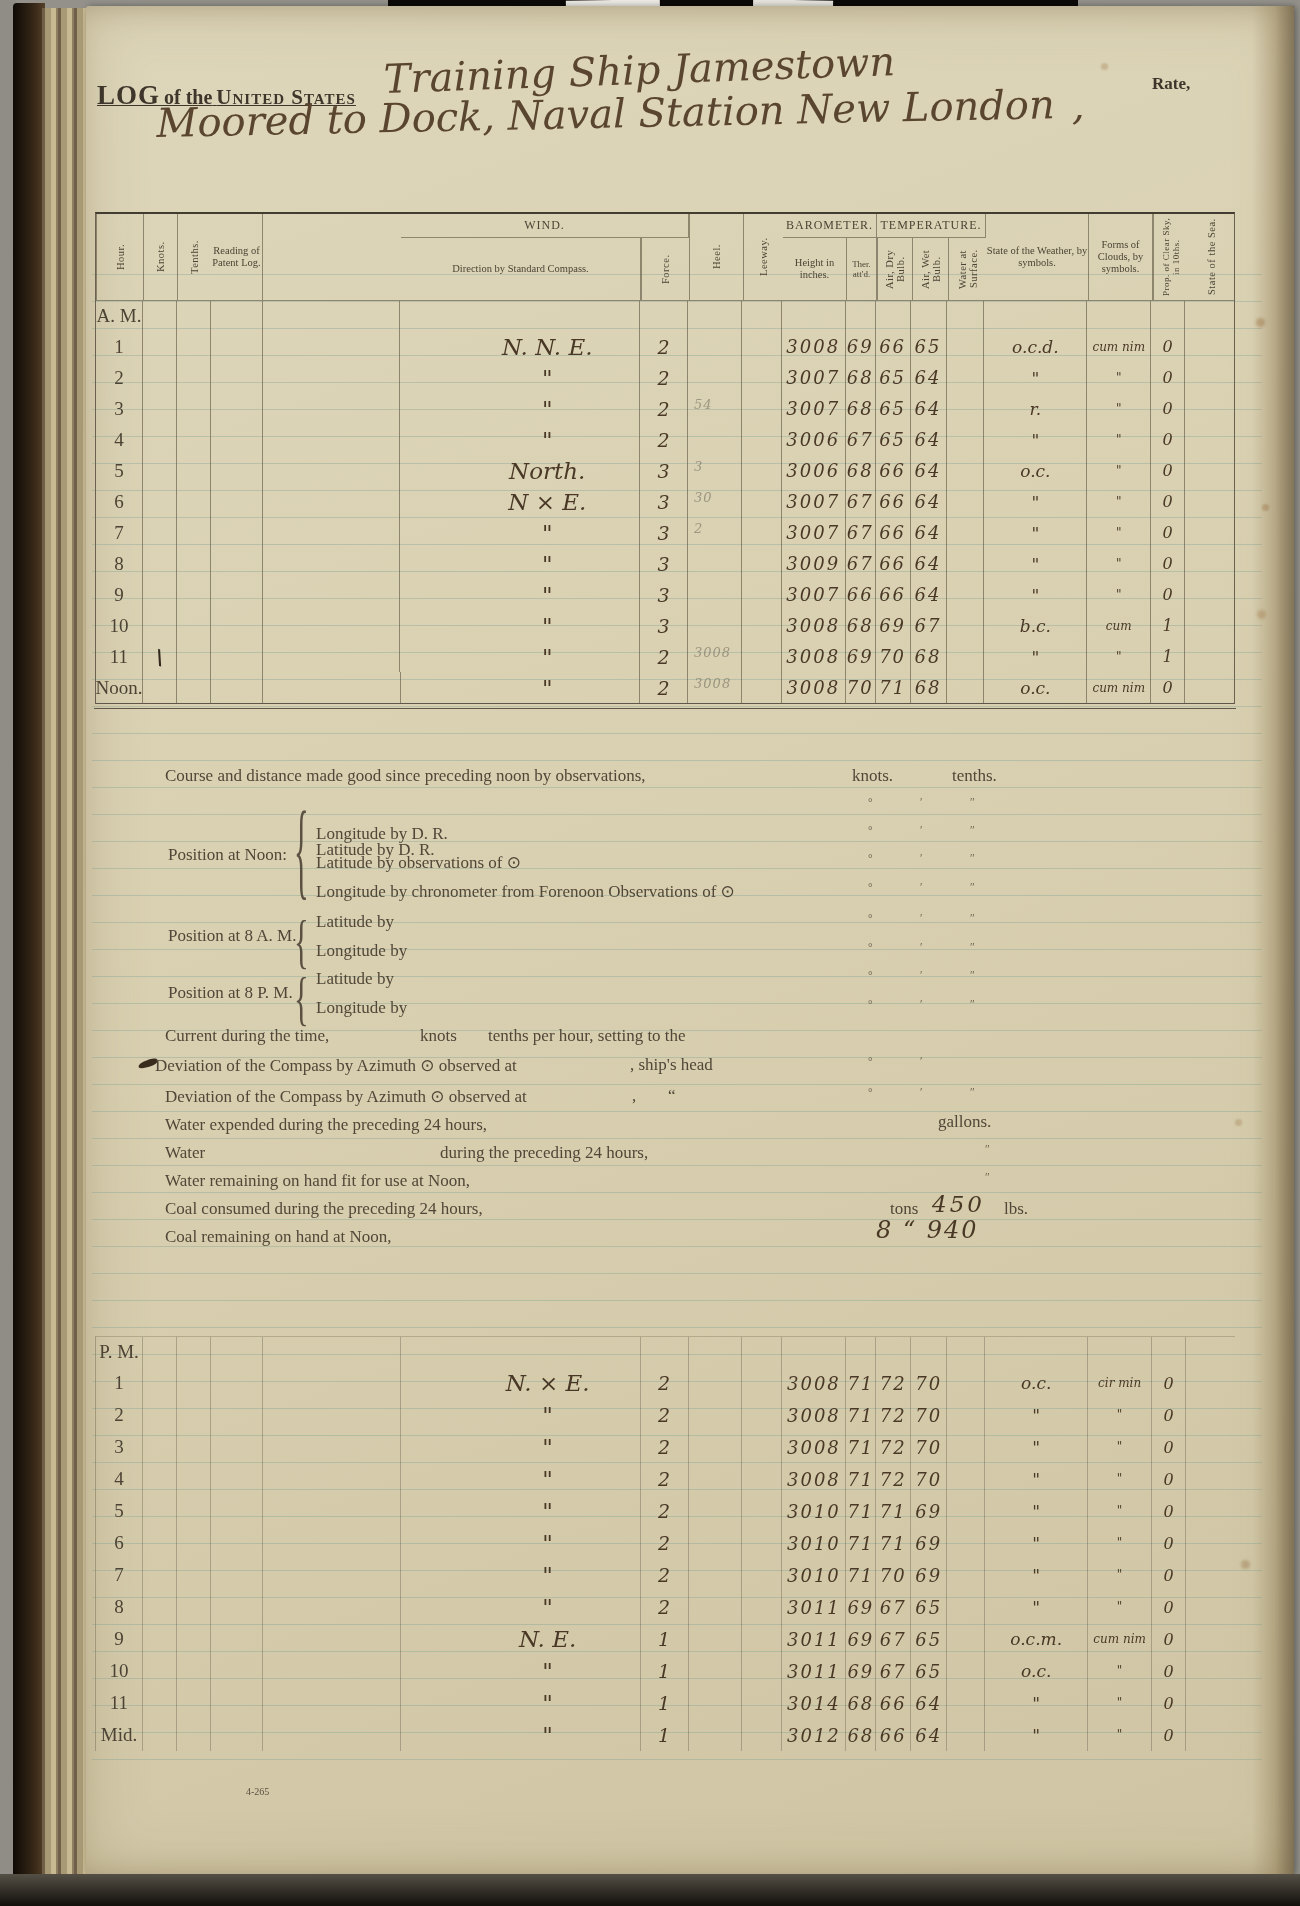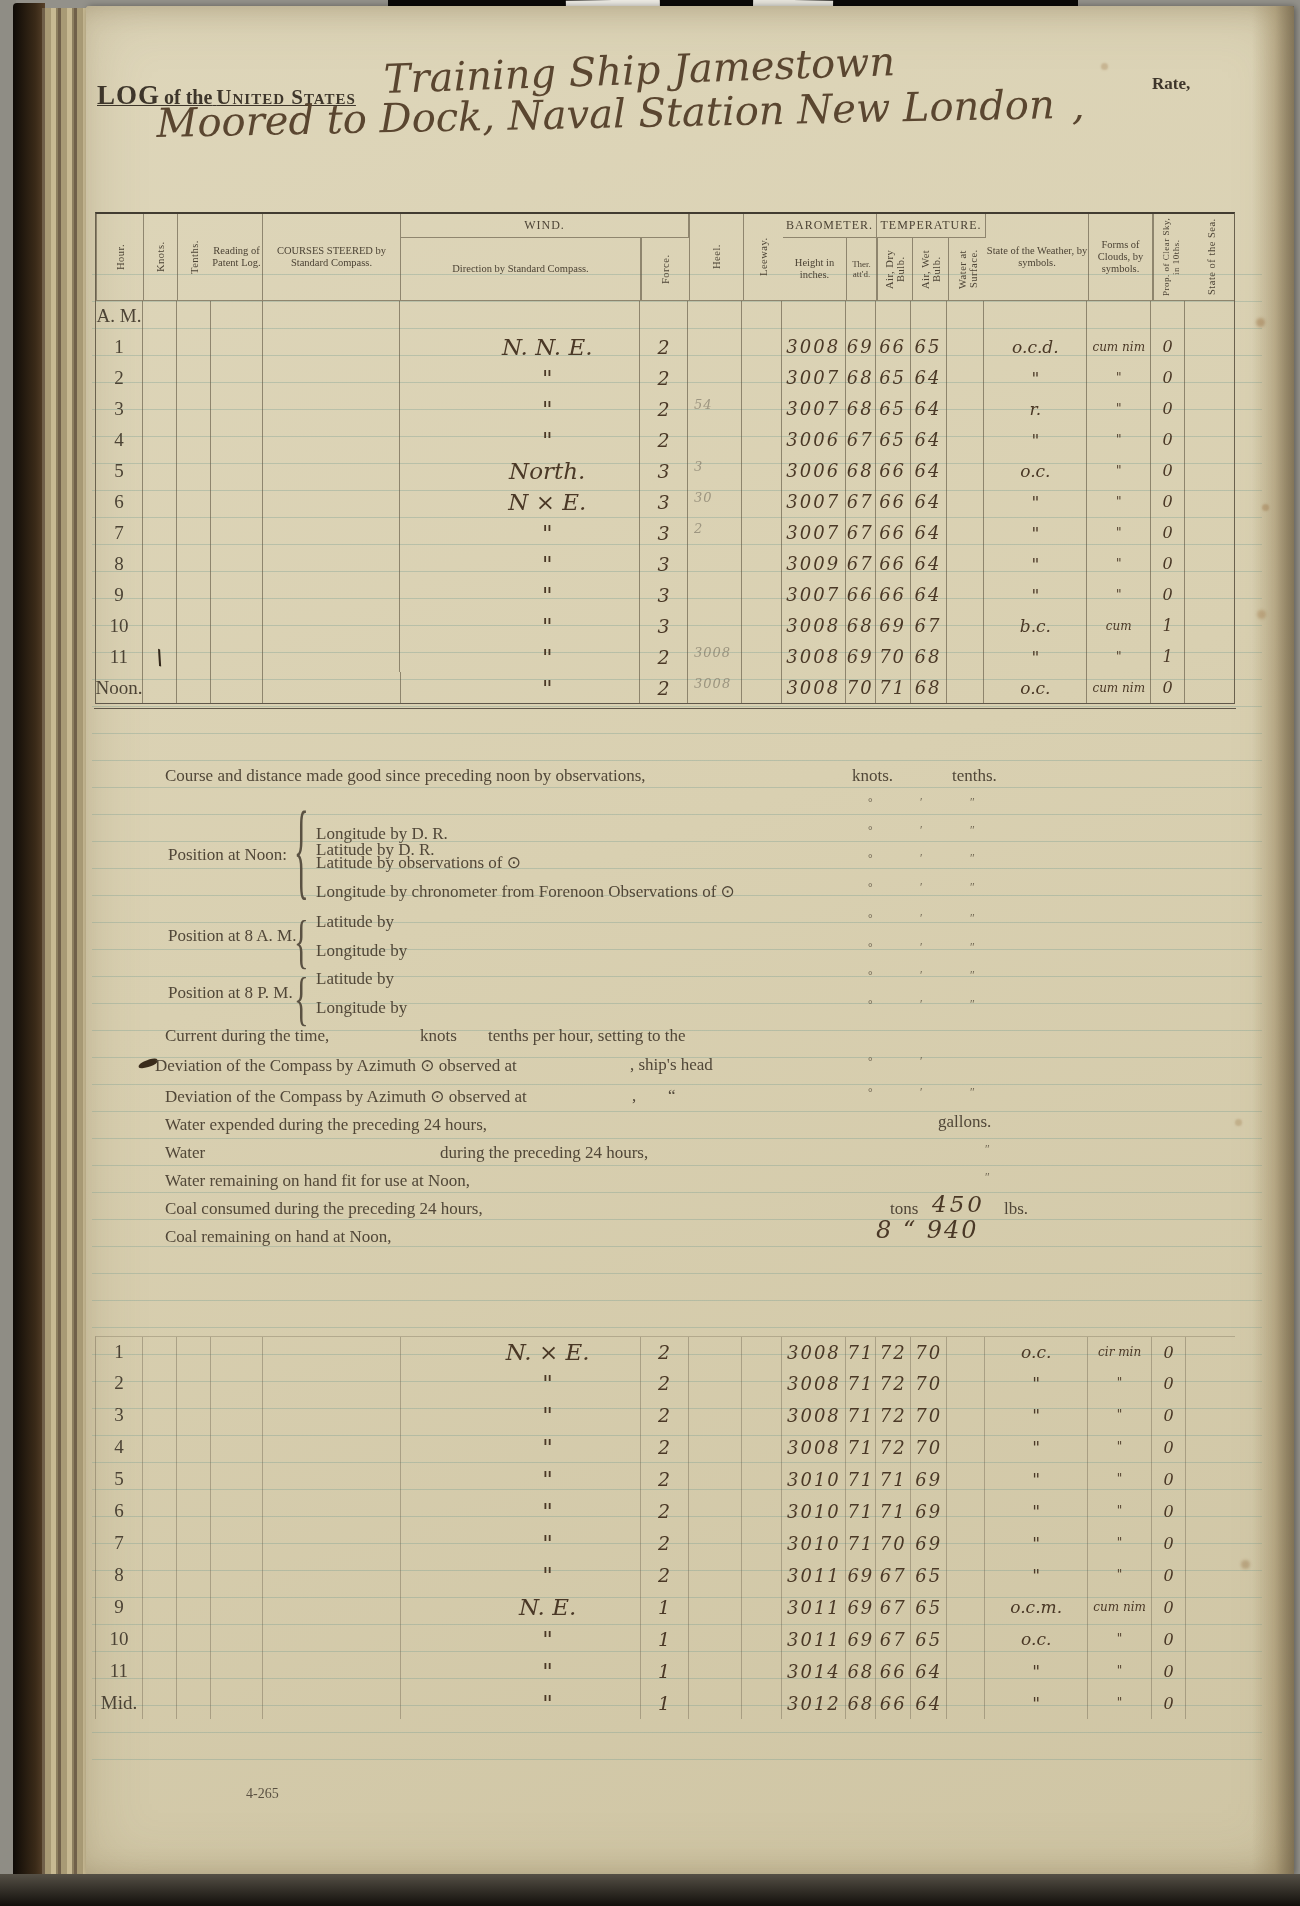--- a/index.html
+++ b/index.html
@@ -79,21 +79,21 @@
   .slash{font-family:"DejaVu Serif",serif;font-weight:bold;font-size:20px;color:#33281b;transform:rotate(14deg);}
 
   .logtable.pm{top:1336px;border-left:1px solid var(--tline-faint);border-top:1px solid rgba(100,90,70,.3);}
 
   
   .mline{position:absolute;font-size:17px;color:#514738;white-space:nowrap;}
   .brace{position:absolute;font-size:34px;color:#5a5142;transform-origin:left top;font-family:"Liberation Serif",serif;}
   .dms{position:absolute;font-size:11.5px;color:rgba(86,76,60,.8);}
   .hwv{position:absolute;font-family:"DejaVu Serif",serif;font-style:italic;color:var(--hand);white-space:nowrap;}
   .ink-blot{position:absolute;left:138px;top:1060px;width:20px;height:7px;background:#3a2c1c;border-radius:60% 40% 50% 50%;transform:rotate(-18deg);}
-  .formnum{position:absolute;left:246px;top:1786px;font-size:14px;color:#5a5142;}
+  .formnum{position:absolute;left:246px;top:1786px;font-size:10px;color:#5a5142;}
 </style>
 </head>
 <body>
 
 <div id="stage">
 
   <div class="strip-top-black"></div>
   <div class="tab1"></div>
   <div class="tab2"></div>
   <div class="left-gutter"></div>
@@ -114,21 +114,20 @@
   <div class="script1 hw">Training Ship Jamestown</div>
   <div class="script-comma hw">,</div>
   <div class="script2 hw">Moored to Dock, Naval Station New London</div>
 
   <div class="logtable am">
     <div class="thead">
       <div class="hc h-full vert" style="left:0;width:47px">Hour.</div>
       <div class="hc h-full vert" style="left:47px;width:34px">Knots.</div>
       <div class="hc h-full vert" style="left:81px;width:34px">Tenths.</div>
       <div class="hc h-full small" style="left:115px;width:52px">Reading of Patent Log.</div>
-      <div class="hc h-full small" style="left:167px;width:138px">COURSES STEERED by Standard Compass.</div>
       <div class="hc band" style="left:305px;width:288px">WIND.</div>
       <div class="hc sub small" style="left:305px;width:240px">Direction by Standard Compass.</div>
       <div class="hc sub vert" style="left:545px;width:48px">Force.</div>
       <div class="hc h-full vert" style="left:593px;width:54px">Heel.</div>
       <div class="hc h-full vert" style="left:647px;width:40px">Leeway.</div>
       <div class="hc band" style="left:687px;width:94px">BAROMETER.</div>
       <div class="hc sub small" style="left:687px;width:64px">Height in inches.</div>
       <div class="hc sub tiny" style="left:751px;width:30px">Ther. att'd.</div>
       <div class="hc band" style="left:781px;width:109px">TEMPERATURE.</div>
       <div class="hc sub vert" style="left:781px;width:35px">Air, Dry Bulb.</div>
@@ -533,20 +532,40 @@
   <div class="mline" style="left:890px;top:1199px">tons</div>
   <div class="hwv" style="left:932px;top:1191px;font-size:23px;letter-spacing:3px">450</div>
   <div class="mline" style="left:1004px;top:1199px">lbs.</div>
 
   <div class="mline" style="left:165px;top:1227px">Coal remaining on hand at Noon,</div>
   <div class="hwv" style="left:876px;top:1216px;font-size:24px;letter-spacing:2px">8 “ 940</div>
 
   <div class="logtable pm">
     <div class="tbody">
 
+    <div class="trow">
+        <div class="c w1 c-hour">P. M.</div>
+        <div class="c w2"></div>
+        <div class="c w3"></div>
+        <div class="c w4"></div>
+        <div class="c w5"></div>
+        <div class="c w6 hw c-dir"></div>
+        <div class="c w7 hw c-force"></div>
+        <div class="c w8"></div>
+        <div class="c w9"></div>
+        <div class="c w10 hw c-num"></div>
+        <div class="c w11 hw c-num"></div>
+        <div class="c w12 hw c-num"></div>
+        <div class="c w13 hw c-num"></div>
+        <div class="c w14 hw c-num"></div>
+        <div class="c w15 hw c-weather"></div>
+        <div class="c w16 hw c-clouds"></div>
+        <div class="c w17 hw c-sky"></div>
+        <div class="c w18"></div>
+      </div>
         <div class="trow">
         <div class="c w1 c-hour">1</div>
         <div class="c w2"></div>
         <div class="c w3"></div>
         <div class="c w4"></div>
         <div class="c w5"></div>
         <div class="c w6 hw c-dir">N. × E.</div>
         <div class="c w7 hw c-force">2</div>
         <div class="c w8"></div>
         <div class="c w9"></div>

